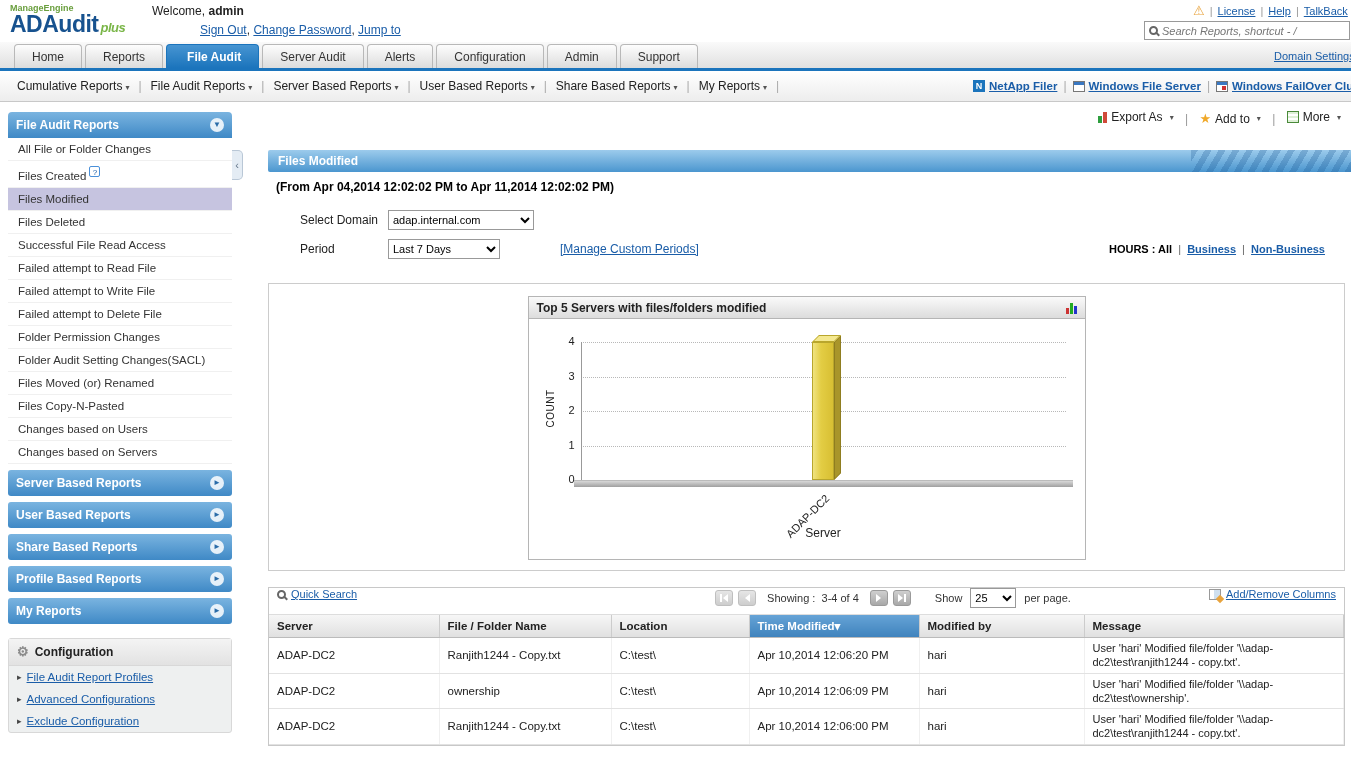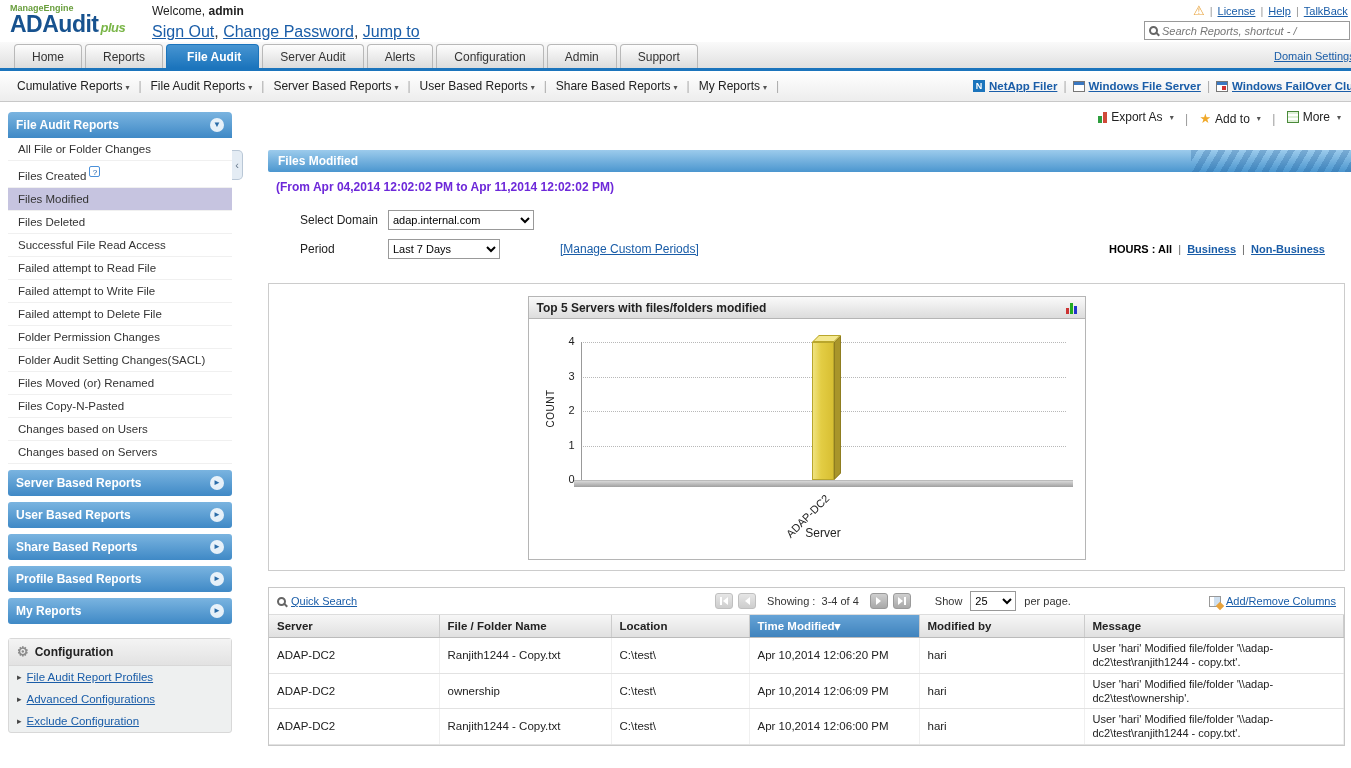--- a/index.html
+++ b/index.html
@@ -9,21 +9,21 @@
   a { color:#1a5da8; text-decoration:underline; cursor:pointer; }
 
   
   .topbar { height:42px; background:#fff; position:relative; }
   .logo { position:absolute; left:10px; top:3px; }
   .logo-me { color:#6a9f3e; font-size:9px; font-weight:bold; }
   .logo-main { font-size:23px; font-weight:bold; color:#17528f; line-height:1; letter-spacing:-0.5px; }
   .logo-plus { color:#7ab648; font-size:13px; font-style:italic; margin-left:2px; font-weight:bold; }
   .welcome { position:absolute; left:152px; top:4px; }
   .welcome-line { font-size:12px; color:#222; }
-  .account-links { margin-top:5px; font-size:16px; }
+  .account-links { margin-top:5px; font-size:12px;margin-left:48px; }
   .top-links { position:absolute; left:1193px; top:3px; font-size:11px; white-space:nowrap; display:flex; align-items:center; }
   .top-links .tsep { color:#999; margin:0 5px; }
   .warn { color:#e8a33d; font-size:13px; }
   .search-box { position:absolute; left:1144px; top:21px; width:206px; height:19px; border:1px solid #999;
     display:flex; align-items:center; gap:4px; padding:0 4px; background:#fff; }
   .search-input { border:none; outline:none; flex:1; font-size:11px; font-style:italic; color:#555;
     font-family:"Liberation Sans", sans-serif; background:transparent; }
   .mag { position:relative; width:9px; height:9px; border:2px solid #666; border-radius:50%; display:inline-block; flex:none; }
   .mag::after { content:""; position:absolute; width:5px; height:2px; background:#666; right:-4px; bottom:-2px; transform:rotate(45deg); }
 
@@ -86,21 +86,21 @@
   .ic-export .e1 { height:7px; background:#2e9e3e; }
   .ic-export .e2 { height:11px; background:#d04a3a; }
   .ic-star { color:#f0a828; font-size:13px; line-height:1; }
   .ic-more { width:12px; height:12px; border:1px solid #4a8a3a; background:repeating-linear-gradient(0deg,#dff0d8 0 2px,#fff 2px 4px); display:inline-block; }
 
   .title-bar { margin-top:18px; margin-right:-6px; height:22px; background:linear-gradient(#9ccbec,#4b96cf);
     color:#fff; font-weight:bold; font-size:12px; line-height:22px; padding-left:10px; position:relative;
     overflow:hidden; border-radius:2px 0 0 2px; }
   .title-bar::after { content:""; position:absolute; right:0; top:0; width:160px; height:100%;
     background:repeating-linear-gradient(120deg, rgba(20,80,140,.25) 0 6px, rgba(20,80,140,0) 6px 12px); }
-  .period-text { color:#6d28d9; font-weight:bold; margin:8px 0 0 8px; font-size:12px; }
+  .period-text { color:#000000; font-weight:bold; margin:8px 0 0 8px; font-size:12px; }
 
   .filters { margin:16px 20px 0 32px; position:relative; }
   .filter-row { display:flex; align-items:center; margin-bottom:9px; }
   .filter-row label { width:88px; font-size:12px; color:#222; }
   select { font-family:"Liberation Sans", sans-serif; font-size:11px; height:20px; border:1px solid #999; background:#fff; }
   #domain-select { width:146px; }
   #period-select { width:112px; }
   .mcp-link { margin-left:60px; font-size:12px; }
   .hours { position:absolute; right:0; top:33px; font-size:11px; color:#000; }
   .hours b { font-weight:bold; }
@@ -122,21 +122,21 @@
   .yaxis { position:absolute; width:1px; background:#999; }
   .floor { position:absolute; background:linear-gradient(#d8d8d8,#a0a0a0); border-top:1px solid #bbb; }
   .bar-front { position:absolute; background:linear-gradient(90deg,#f0e380,#e3cd44 40%,#d8bf33); border:1px solid #b9a62c; }
   .bar-top { position:absolute; background:#f4e88f; border:1px solid #b9a62c; transform:skewX(-45deg); transform-origin:bottom; }
   .bar-side { position:absolute; background:#a9952a; border:1px solid #8f7d20; transform:skewY(-45deg); transform-origin:left; }
   .xtick { position:absolute; font-size:11px; color:#222; transform:rotate(-45deg); transform-origin:100% 0; text-align:right; }
   .xlabel { position:absolute; font-size:12px; color:#222; text-align:center; }
 
   
   .table-panel { margin-top:16px; border:1px solid #c8c8c8; background:#fff; }
-  .table-toolbar { height:27px; display:flex; align-items:center; padding:0 8px; border-bottom:1px solid #ddd; font-size:11px; }
+  .table-toolbar { height:27px; display:flex; align-items:flex-start; padding:0 8px; border-bottom:1px solid #ddd; font-size:11px; }
   .tb-left { display:flex; align-items:center; gap:5px; width:300px; }
   .tb-center { flex:1; display:flex; align-items:center; justify-content:center; gap:5px; }
   .tb-right { display:flex; align-items:center; gap:5px; cursor:pointer; }
   .pg-btn { width:18px; height:16px; border:1px solid #9a9a9a; border-radius:3px;
     background:linear-gradient(#cfcfcf,#a8a8a8); display:inline-flex; align-items:center; justify-content:center; gap:1px; cursor:pointer; }
   .pg-btn.disabled { background:linear-gradient(#e6e6e6,#cdcdcd); border-color:#bfbfbf; }
   .tri { width:0; height:0; border-style:solid; }
   .tri.left { border-width:4px 5px 4px 0; border-color:transparent #fff transparent transparent; }
   .tri.right { border-width:4px 0 4px 5px; border-color:transparent transparent transparent #fff; }
   .pbar { width:2px; height:8px; background:#fff; }

